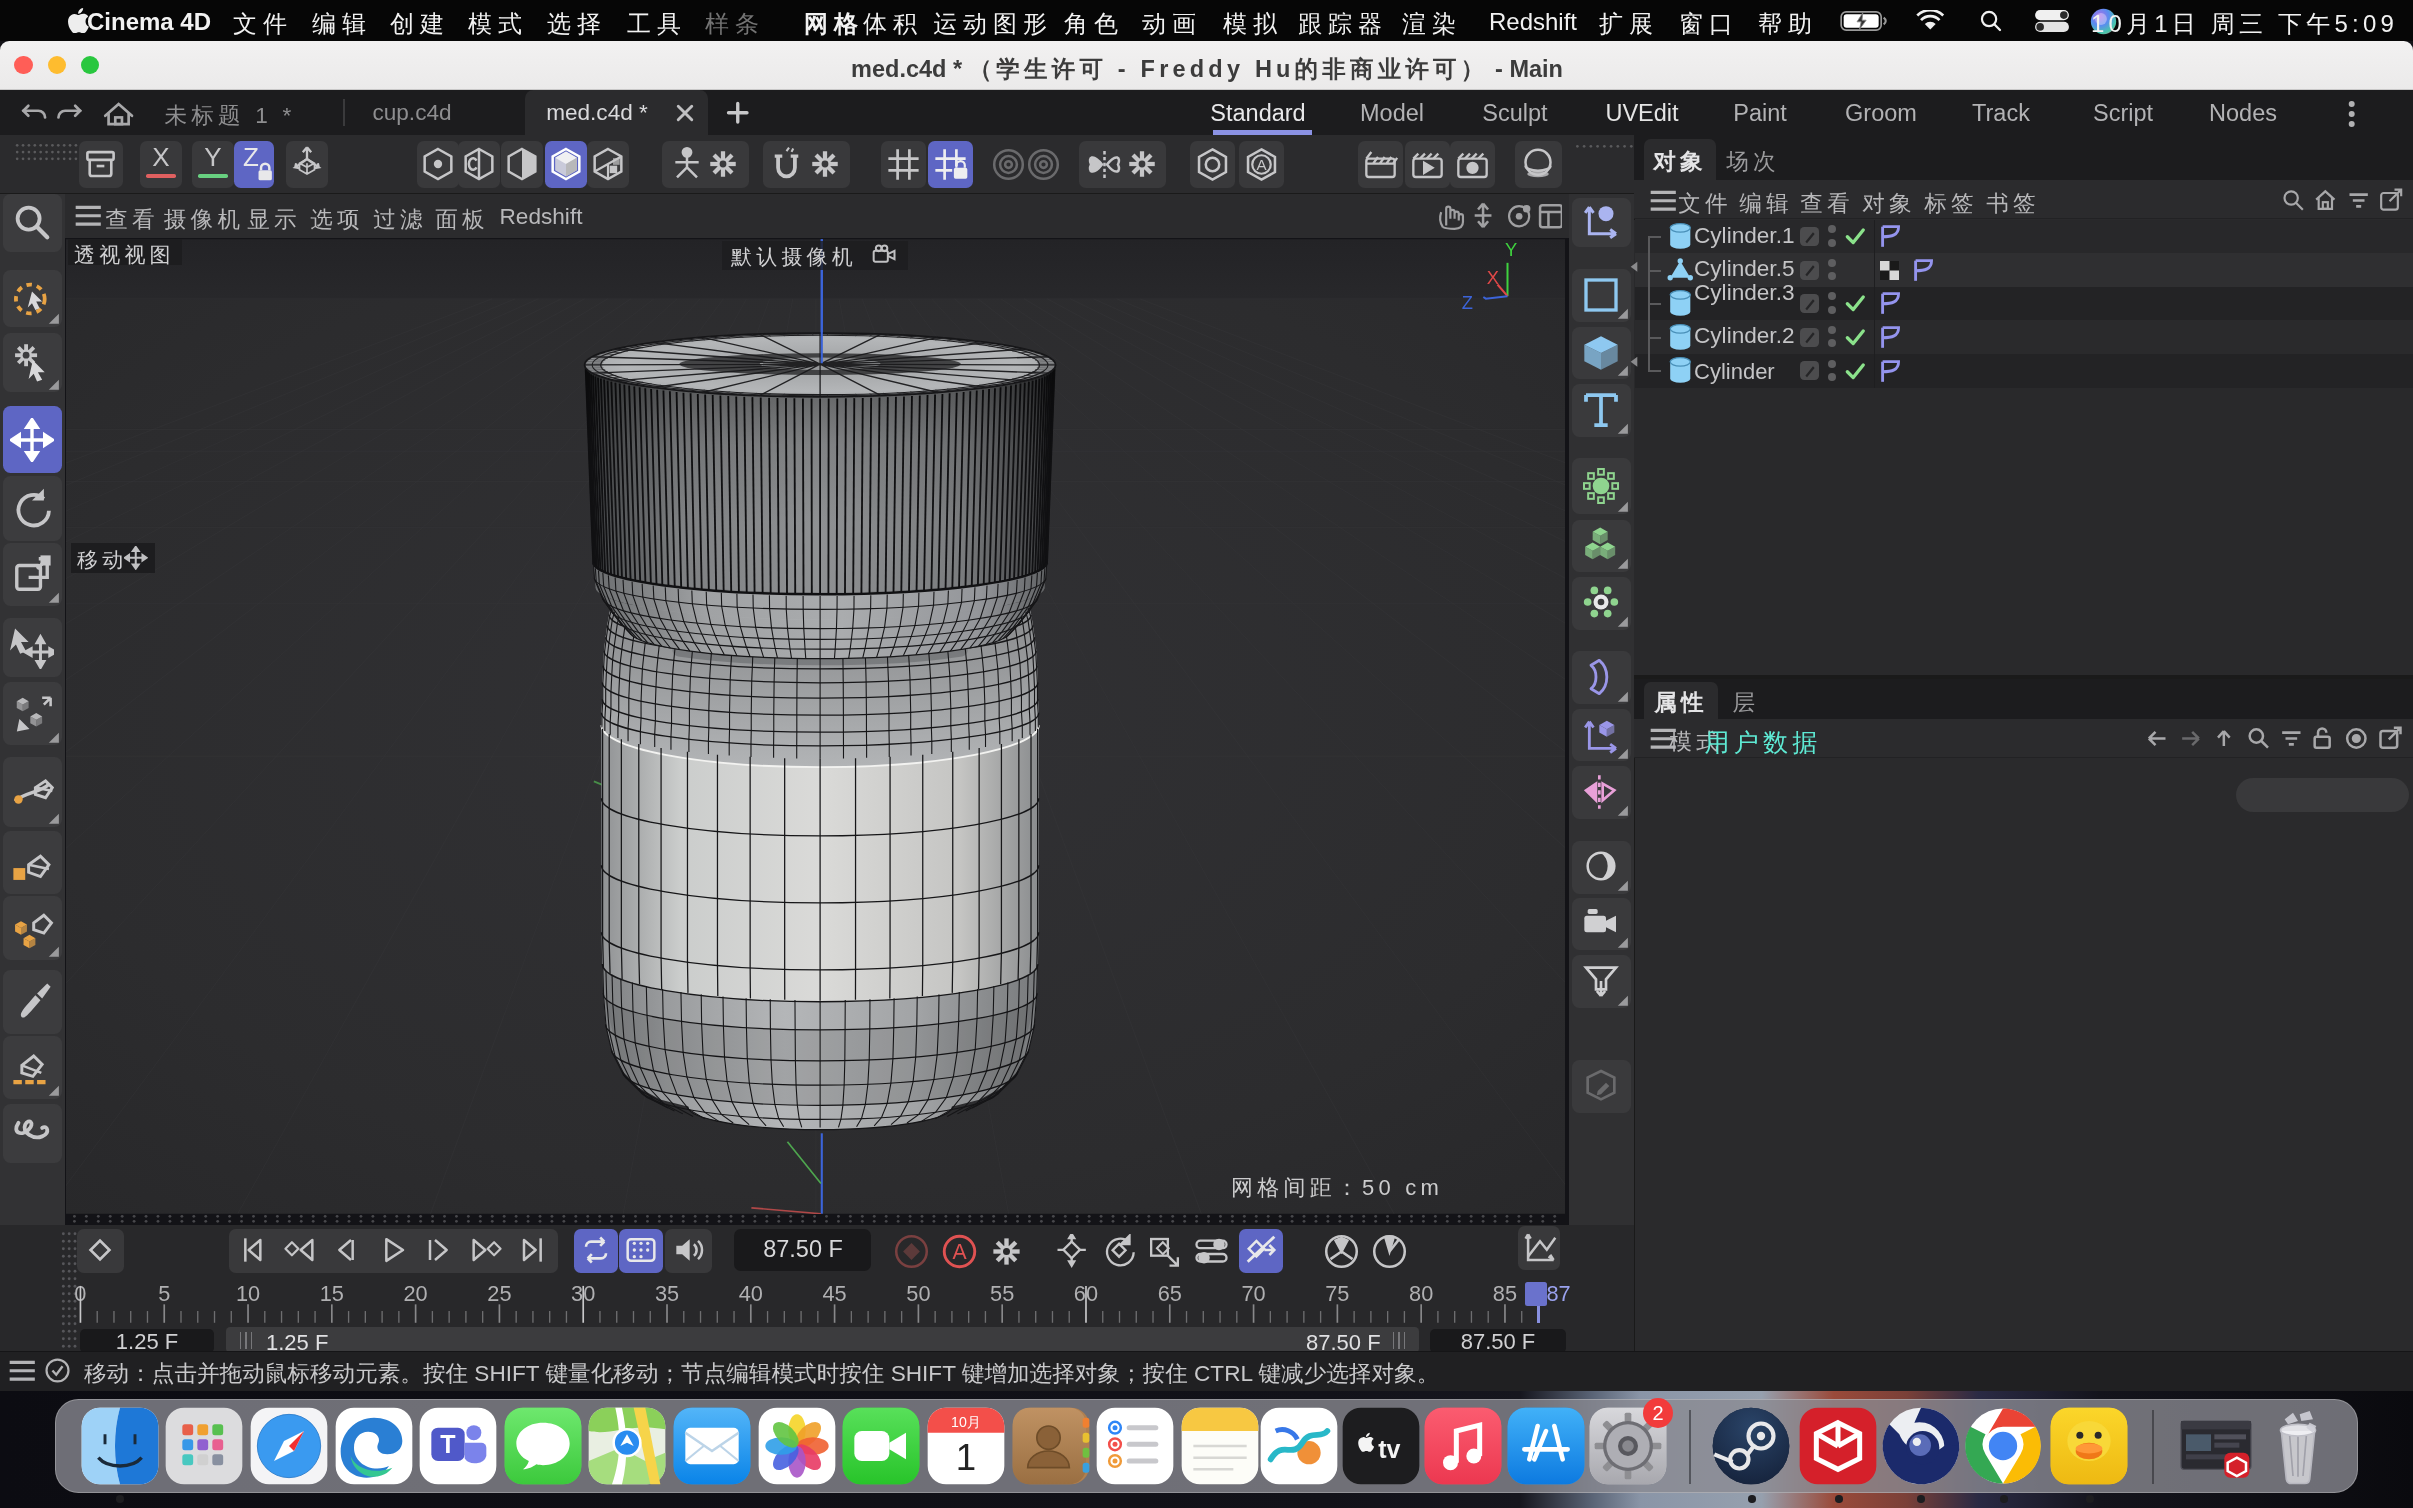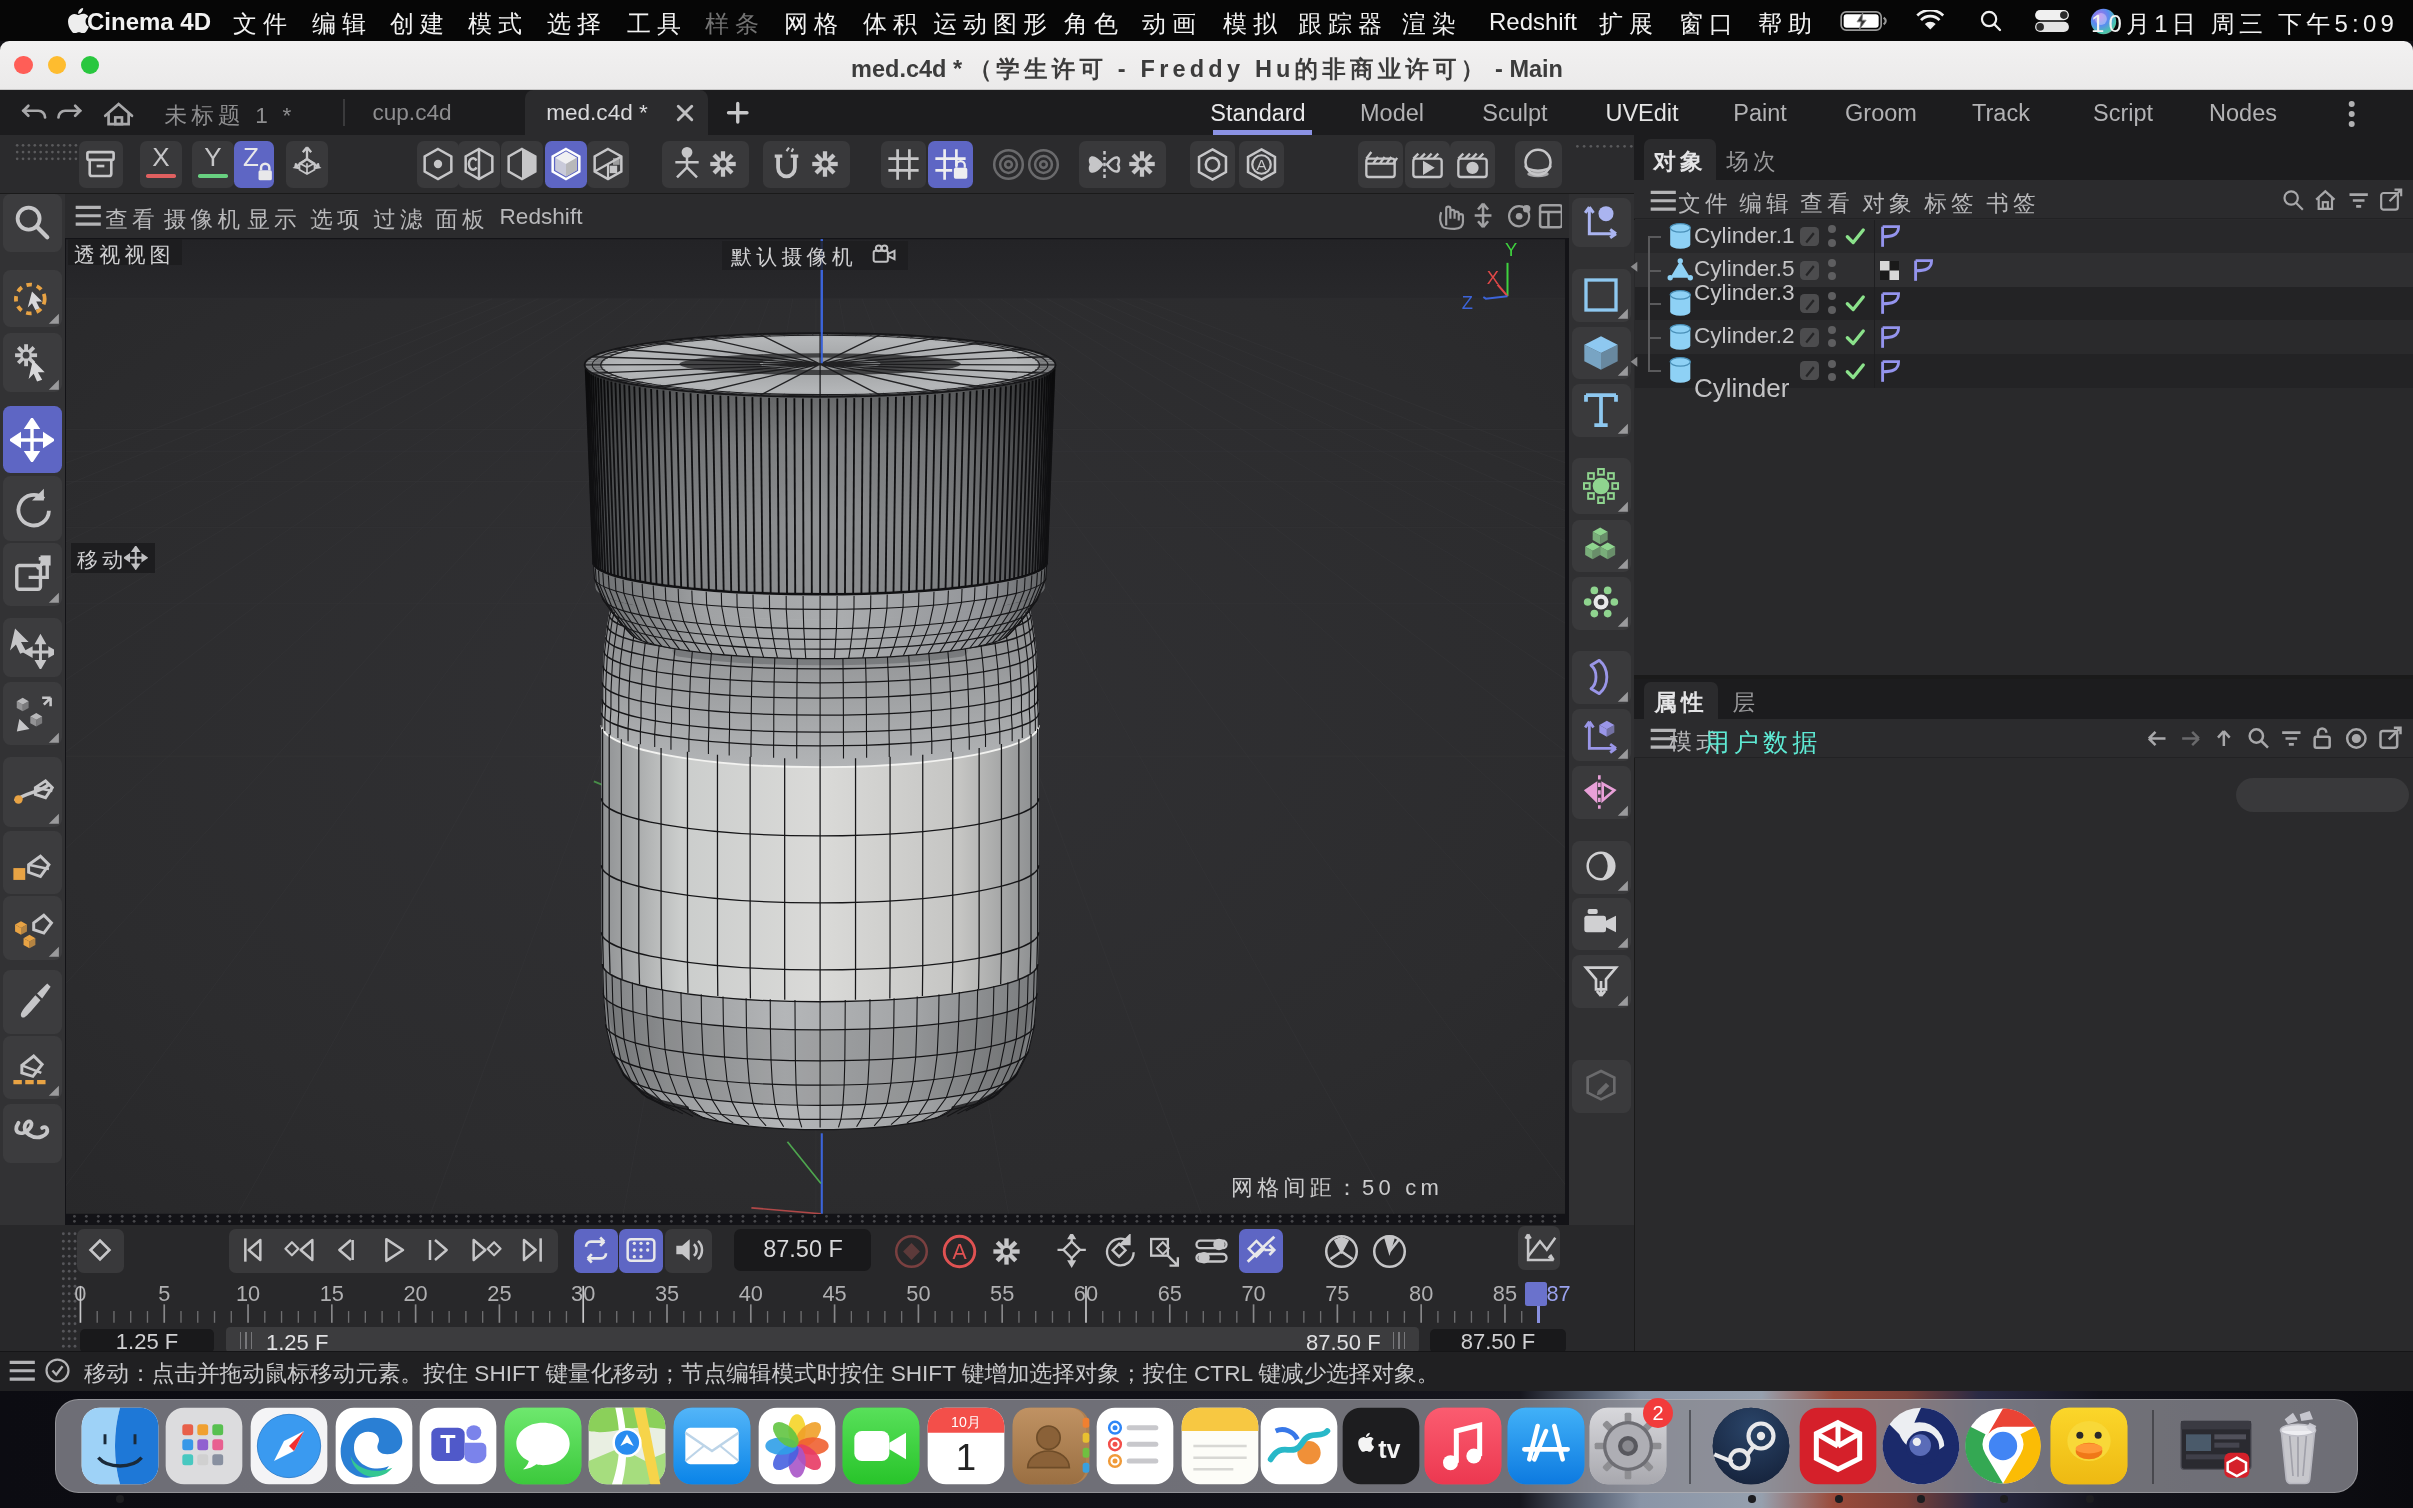--- a/index.html
+++ b/index.html
@@ -13,21 +13,21 @@
       <path fill="#ededed" d="M17.5 4.6c1.1-1.4 1.9-3.3 1.6-4.6-1.5.1-3.3 1.1-4.4 2.4-1 1.2-1.8 3.1-1.5 4.5 1.7.1 3.3-.9 4.3-2.3zm4.6 11.2c0-4 3.2-5.6 3.3-5.7-1.8-2.7-4.7-3-5.7-3.1-2.4-.2-4.7 1.4-5.9 1.4-1.2 0-3.1-1.4-5.1-1.3-2.6 0-5 1.5-6.4 3.9-2.7 4.7-.7 11.7 2 15.5 1.3 1.9 2.8 4 4.8 3.9 1.9-.1 2.7-1.2 5-1.2s3 1.2 5.1 1.2c2.1 0 3.4-1.9 4.7-3.8 1.5-2.2 2.1-4.3 2.1-4.4-.1-.1-4-1.6-4-6.4z"></path>
     </svg>
 <div class="abs" style="left:149px;top:7.5px;transform:translateX(-50%);font-size:24px;font-weight:bold;color:#f2f2f2;white-space:nowrap"><span>Cinema 4D</span></div>
 <div class="abs" style="left:263px;top:7.5px;transform:translateX(-50%);font-size:24px;font-weight:normal;color:#f2f2f2;white-space:nowrap"><span class="cjk">文件</span></div>
 <div class="abs" style="left:342px;top:7.5px;transform:translateX(-50%);font-size:24px;font-weight:normal;color:#f2f2f2;white-space:nowrap"><span class="cjk">编辑</span></div>
 <div class="abs" style="left:420px;top:7.5px;transform:translateX(-50%);font-size:24px;font-weight:normal;color:#f2f2f2;white-space:nowrap"><span class="cjk">创建</span></div>
 <div class="abs" style="left:498px;top:7.5px;transform:translateX(-50%);font-size:24px;font-weight:normal;color:#f2f2f2;white-space:nowrap"><span class="cjk">模式</span></div>
 <div class="abs" style="left:577px;top:7.5px;transform:translateX(-50%);font-size:24px;font-weight:normal;color:#f2f2f2;white-space:nowrap"><span class="cjk">选择</span></div>
 <div class="abs" style="left:657px;top:7.5px;transform:translateX(-50%);font-size:24px;font-weight:normal;color:#f2f2f2;white-space:nowrap"><span class="cjk">工具</span></div>
 <div class="abs" style="left:735px;top:7.5px;transform:translateX(-50%);font-size:24px;font-weight:normal;color:#737373;white-space:nowrap"><span class="cjk">样条</span></div>
-<div class="abs" style="left:814px;top:7.5px;transform:translateX(-50%);font-size:24px;font-weight:normal;color:#f2f2f2;white-space:nowrap"><span class="cjk">网格</span></div>
+<div class="abs" style="left:834px;top:7.5px;transform:translateX(-50%);font-size:24px;font-weight:bold;color:#f2f2f2;white-space:nowrap"><span class="cjk">网格</span></div>
 <div class="abs" style="left:893px;top:7.5px;transform:translateX(-50%);font-size:24px;font-weight:normal;color:#f2f2f2;white-space:nowrap"><span class="cjk">体积</span></div>
 <div class="abs" style="left:993px;top:7.5px;transform:translateX(-50%);font-size:24px;font-weight:normal;color:#f2f2f2;white-space:nowrap"><span class="cjk">运动图形</span></div>
 <div class="abs" style="left:1094px;top:7.5px;transform:translateX(-50%);font-size:24px;font-weight:normal;color:#f2f2f2;white-space:nowrap"><span class="cjk">角色</span></div>
 <div class="abs" style="left:1172px;top:7.5px;transform:translateX(-50%);font-size:24px;font-weight:normal;color:#f2f2f2;white-space:nowrap"><span class="cjk">动画</span></div>
 <div class="abs" style="left:1253px;top:7.5px;transform:translateX(-50%);font-size:24px;font-weight:normal;color:#f2f2f2;white-space:nowrap"><span class="cjk">模拟</span></div>
 <div class="abs" style="left:1343px;top:7.5px;transform:translateX(-50%);font-size:24px;font-weight:normal;color:#f2f2f2;white-space:nowrap"><span class="cjk">跟踪器</span></div>
 <div class="abs" style="left:1432px;top:7.5px;transform:translateX(-50%);font-size:24px;font-weight:normal;color:#f2f2f2;white-space:nowrap"><span class="cjk">渲染</span></div>
 <div class="abs" style="left:1533px;top:7.5px;transform:translateX(-50%);font-size:24px;font-weight:normal;color:#f2f2f2;white-space:nowrap"><span>Redshift</span></div>
 <div class="abs" style="left:1629px;top:7.5px;transform:translateX(-50%);font-size:24px;font-weight:normal;color:#f2f2f2;white-space:nowrap"><span class="cjk">扩展</span></div>
 <div class="abs" style="left:1709px;top:7.5px;transform:translateX(-50%);font-size:24px;font-weight:normal;color:#f2f2f2;white-space:nowrap"><span class="cjk">窗口</span></div>
@@ -1431,21 +1431,21 @@
     </svg>
 <div class="abs" style="left:1635px;top:354px;width:779px;height:34px;background:#232325"></div>
 <div class="abs" style="left:1648px;top:370px;width:13.4px;height:1.7px;background:#5a5a5c"></div>
 <svg class="abs" style="left:1666px;top:356px" width="28.5" height="28.5" viewBox="0 0 34 34">
       <g fill="#8ed1f5">
         <ellipse cx="17" cy="7" rx="12" ry="5"></ellipse>
         <path d="M5 7 V27 a12 5 0 0 0 24 0 V7"></path>
         <ellipse cx="17" cy="7" rx="12" ry="5" fill="none" stroke="#4a90b8" stroke-width="1.5"></ellipse>
       </g>
     </svg>
-<div class="abs" style="left:1694px;top:373px;font-size:26px;color:#c4c4c6">Cylinder</div>
+<div class="abs" style="left:1694px;top:359px;font-size:22px;color:#c4c4c6">Cylinder</div>
 <div class="abs" style="left:1800px;top:361px;width:19px;height:19px;background:#4c4c4e;border-radius:4.2px"></div>
 <svg class="abs" style="left:1802px;top:363px" width="16" height="16" viewBox="0 0 19 19">
       <path d="M4 15 L13 4 l2 2 L6 17Z" fill="#252527"></path>
     </svg>
 <div class="abs" style="left:1828px;top:360px;width:8.4px;height:8.4px;border-radius:50%;background:#5e5e60"></div>
 <div class="abs" style="left:1828px;top:373px;width:8.4px;height:8.4px;border-radius:50%;background:#5e5e60"></div>
 <svg class="abs" style="left:1844px;top:360px" width="22.6" height="22.6" viewBox="0 0 27 27">
       <path d="M4 14 L11 21 L23 6" stroke="#8be28b" stroke-width="4" fill="none" stroke-linecap="round" stroke-linejoin="round"></path>
     </svg>
 <svg class="abs" style="left:1880px;top:360px" width="22" height="23.5" viewBox="0 0 26 28">

